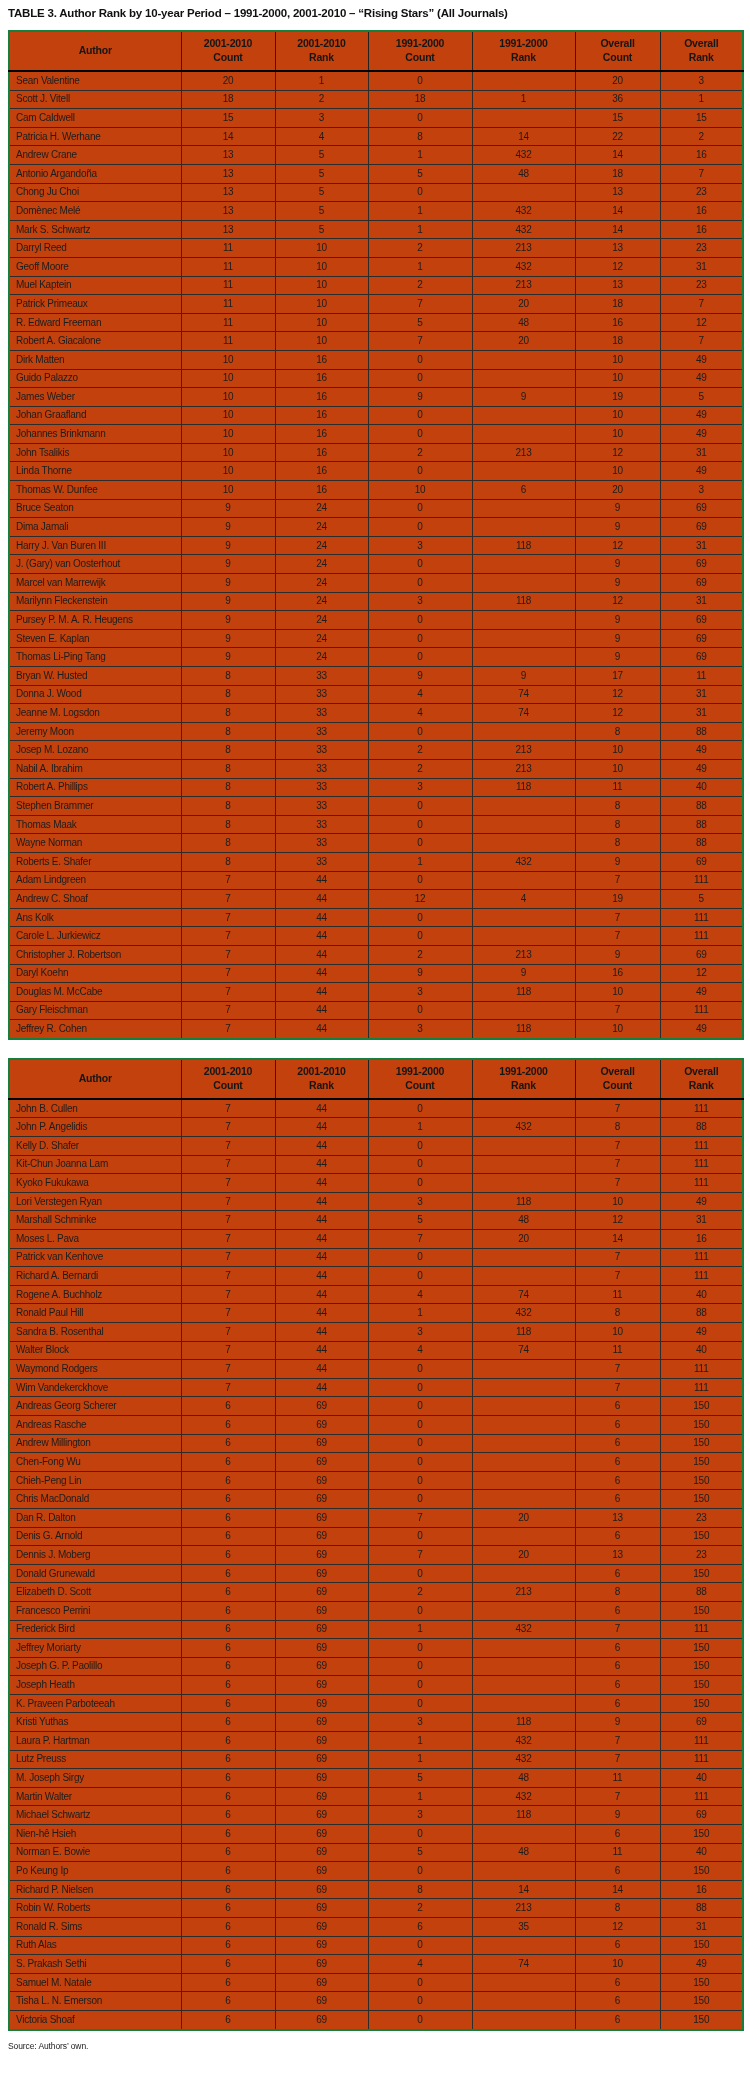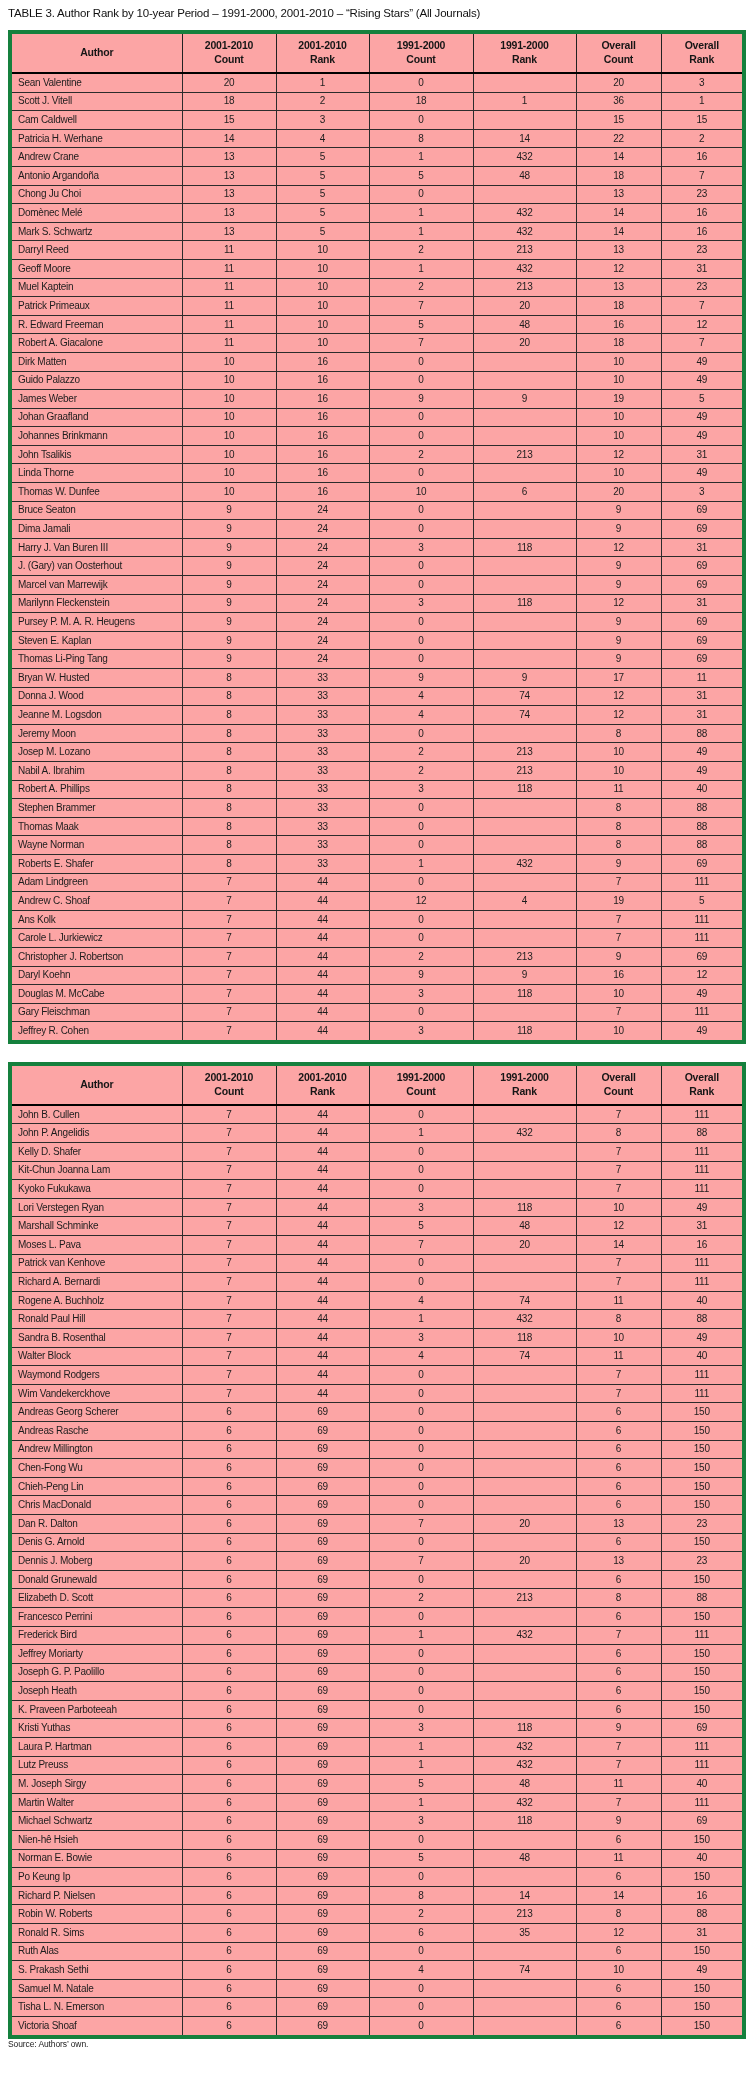--- a/index.html
+++ b/index.html
@@ -5,31 +5,31 @@
   html,body{margin:0;padding:0;background:#ffffff;}
   body{
     width:750px;
     font-family:"Liberation Sans", sans-serif;
     color:#1b1b1b;
     -webkit-font-smoothing:antialiased;
   }
   .page{padding:4px 8px 10px 8px;}
   .table-title{
     font-size:11.5px;
-    font-weight:normal;
+    font-weight:bold;
     letter-spacing:-0.2px;
     margin:3px 0 11px 0;
     color:#111;
   }
   table.data-table{
     border-collapse:collapse;
     table-layout:fixed;
     width:734px;
-    border:4px solid #15803d;
-    background:#fca5a5;
+    border:2px solid #15803d;
+    background:#c2410c;
   }
   table.data-table.second{margin-top:18px;}
   col.c-author{width:172px;}
   col.c1{width:94px;}
   col.c2{width:93px;}
   col.c3{width:104px;}
   col.c4{width:103px;}
   col.c5{width:85px;}
   col.c6{width:83px;}
   th{
@@ -55,20 +55,21 @@
     letter-spacing:-0.25px;
     line-height:1;
     overflow:hidden;
     white-space:nowrap;
     color:#1d1d1d;
   }
   td.author{text-align:left;padding-left:6px;}
   td.num{text-align:center;}
   .source-note{
     font-size:8.5px;
+    margin-top:10px;
     letter-spacing:-0.1px;
     color:#222;
   }
 </style>
 </head>
 <body>
 
 <div class="page">
 
   <div class="table-title">TABLE 3. Author Rank by 10-year Period – 1991-2000, 2001-2010 – “Rising Stars” (All Journals)</div>

